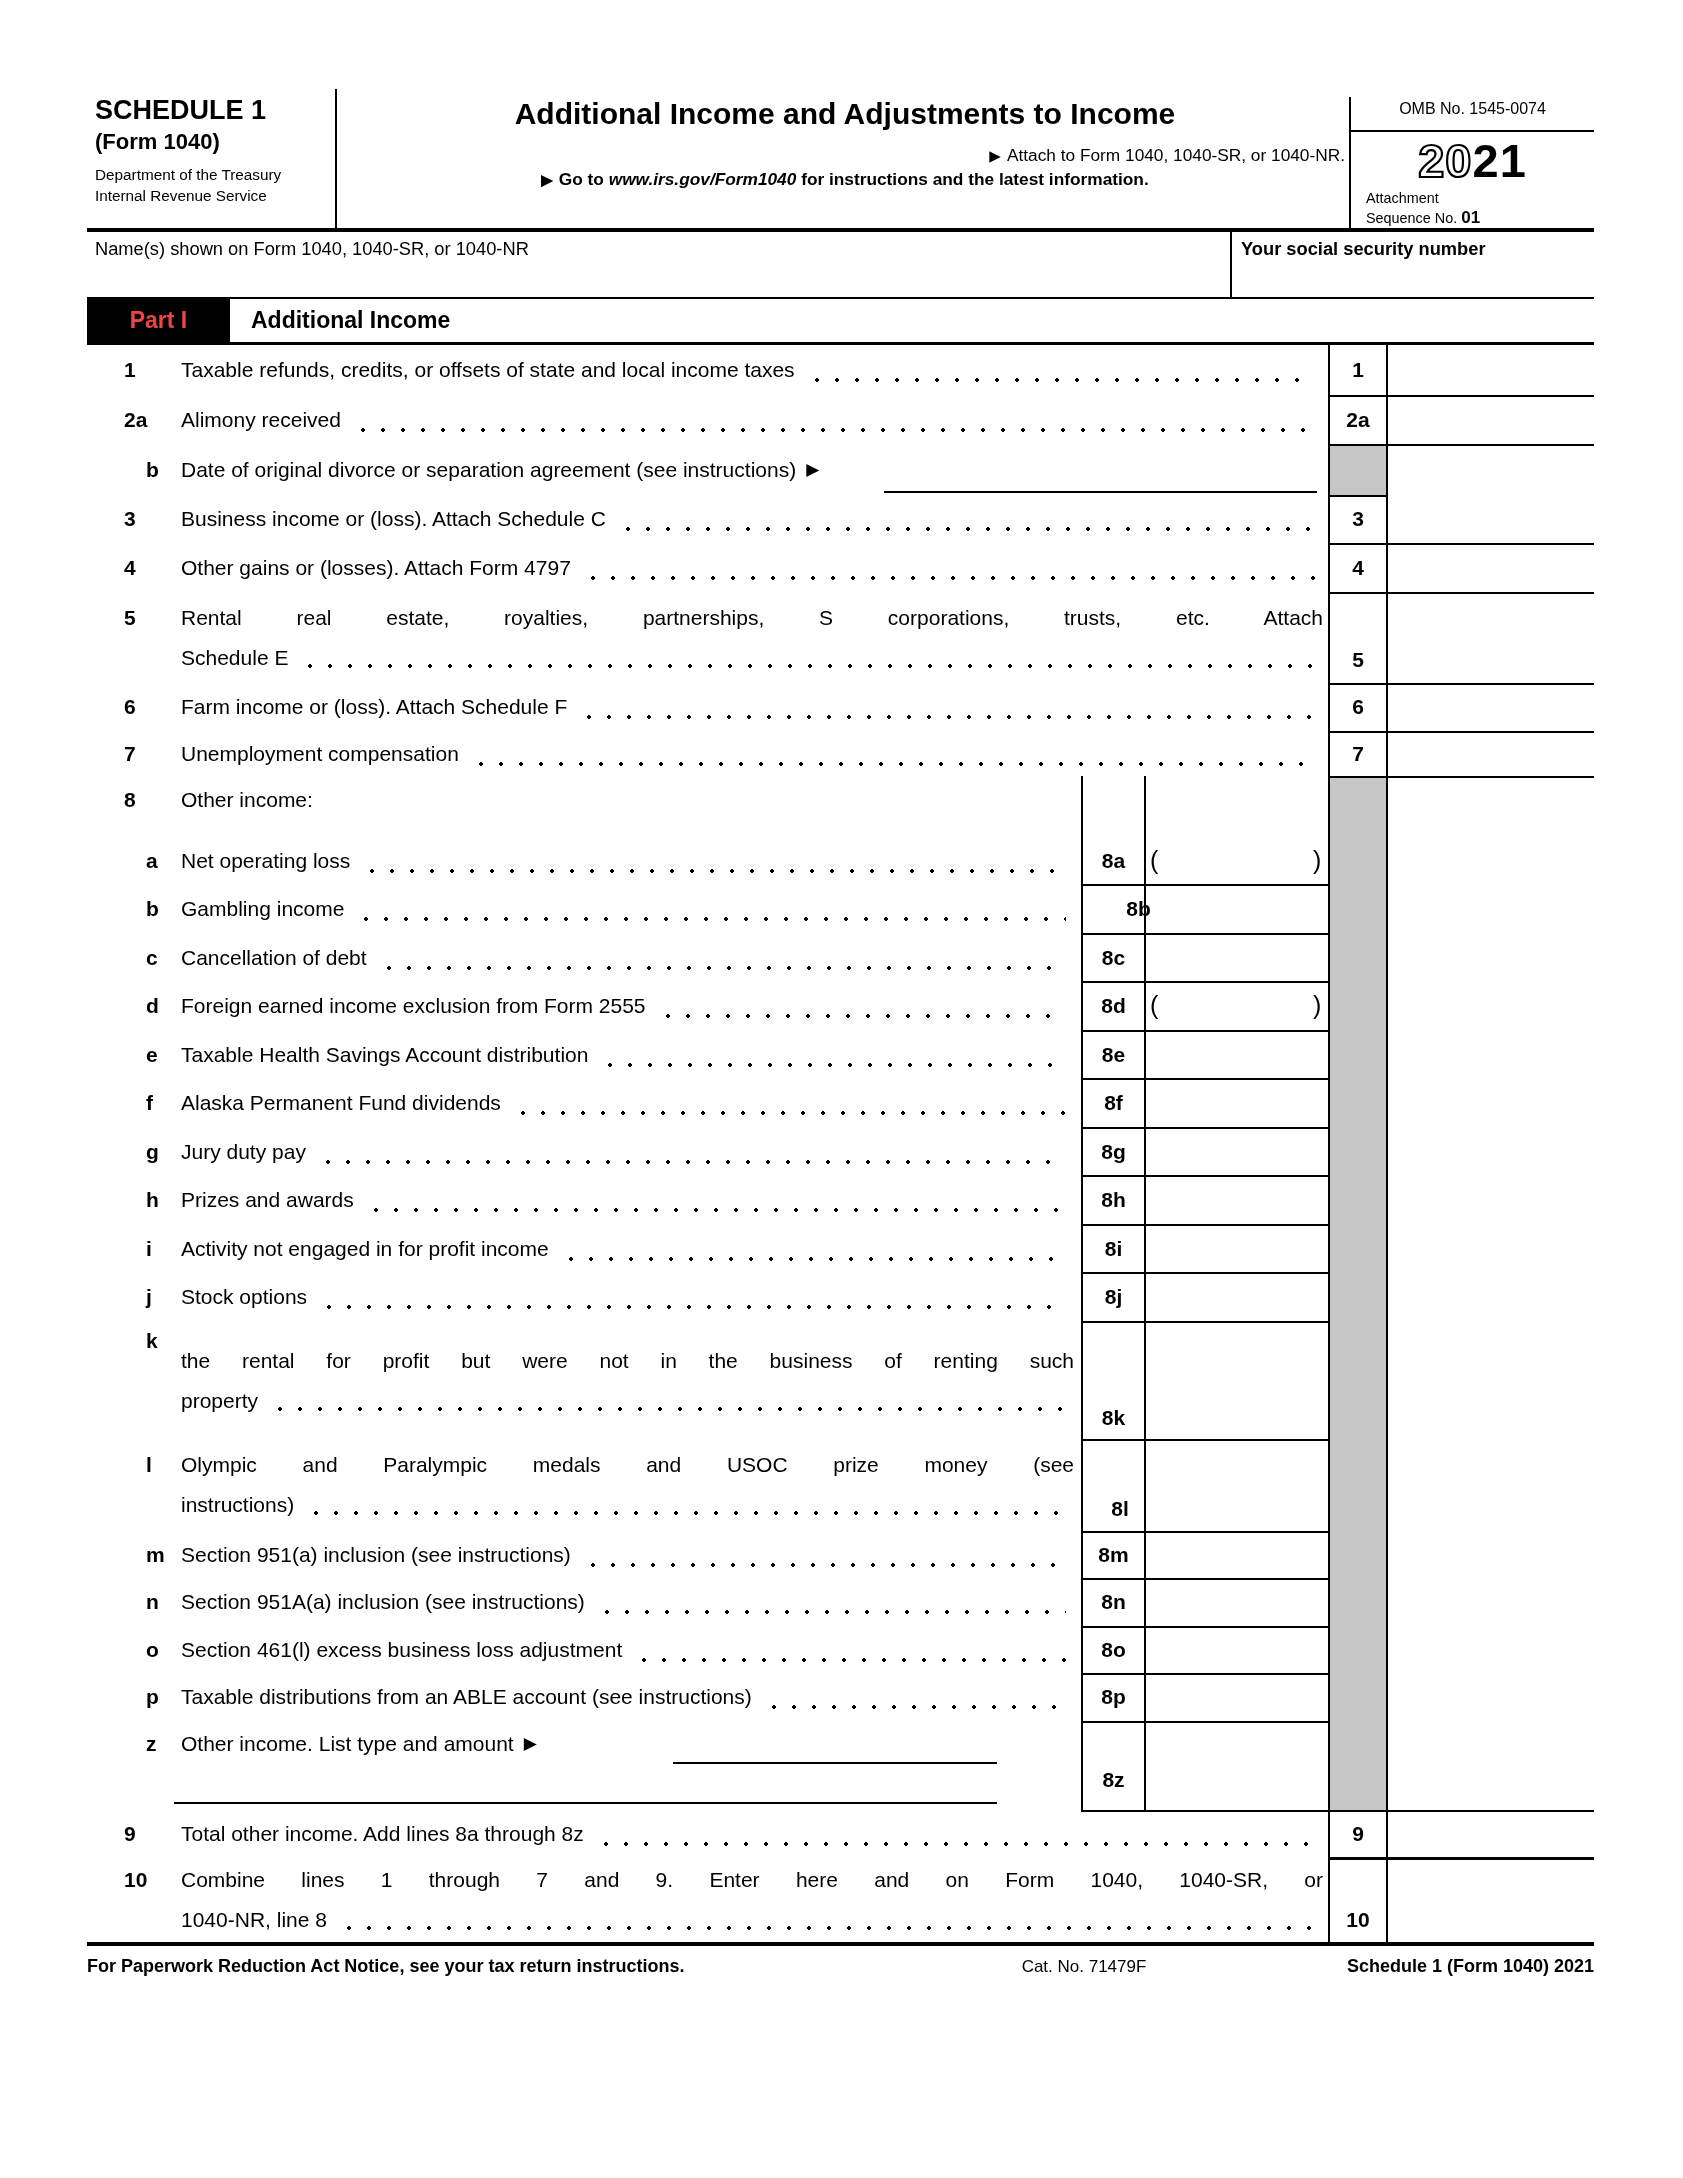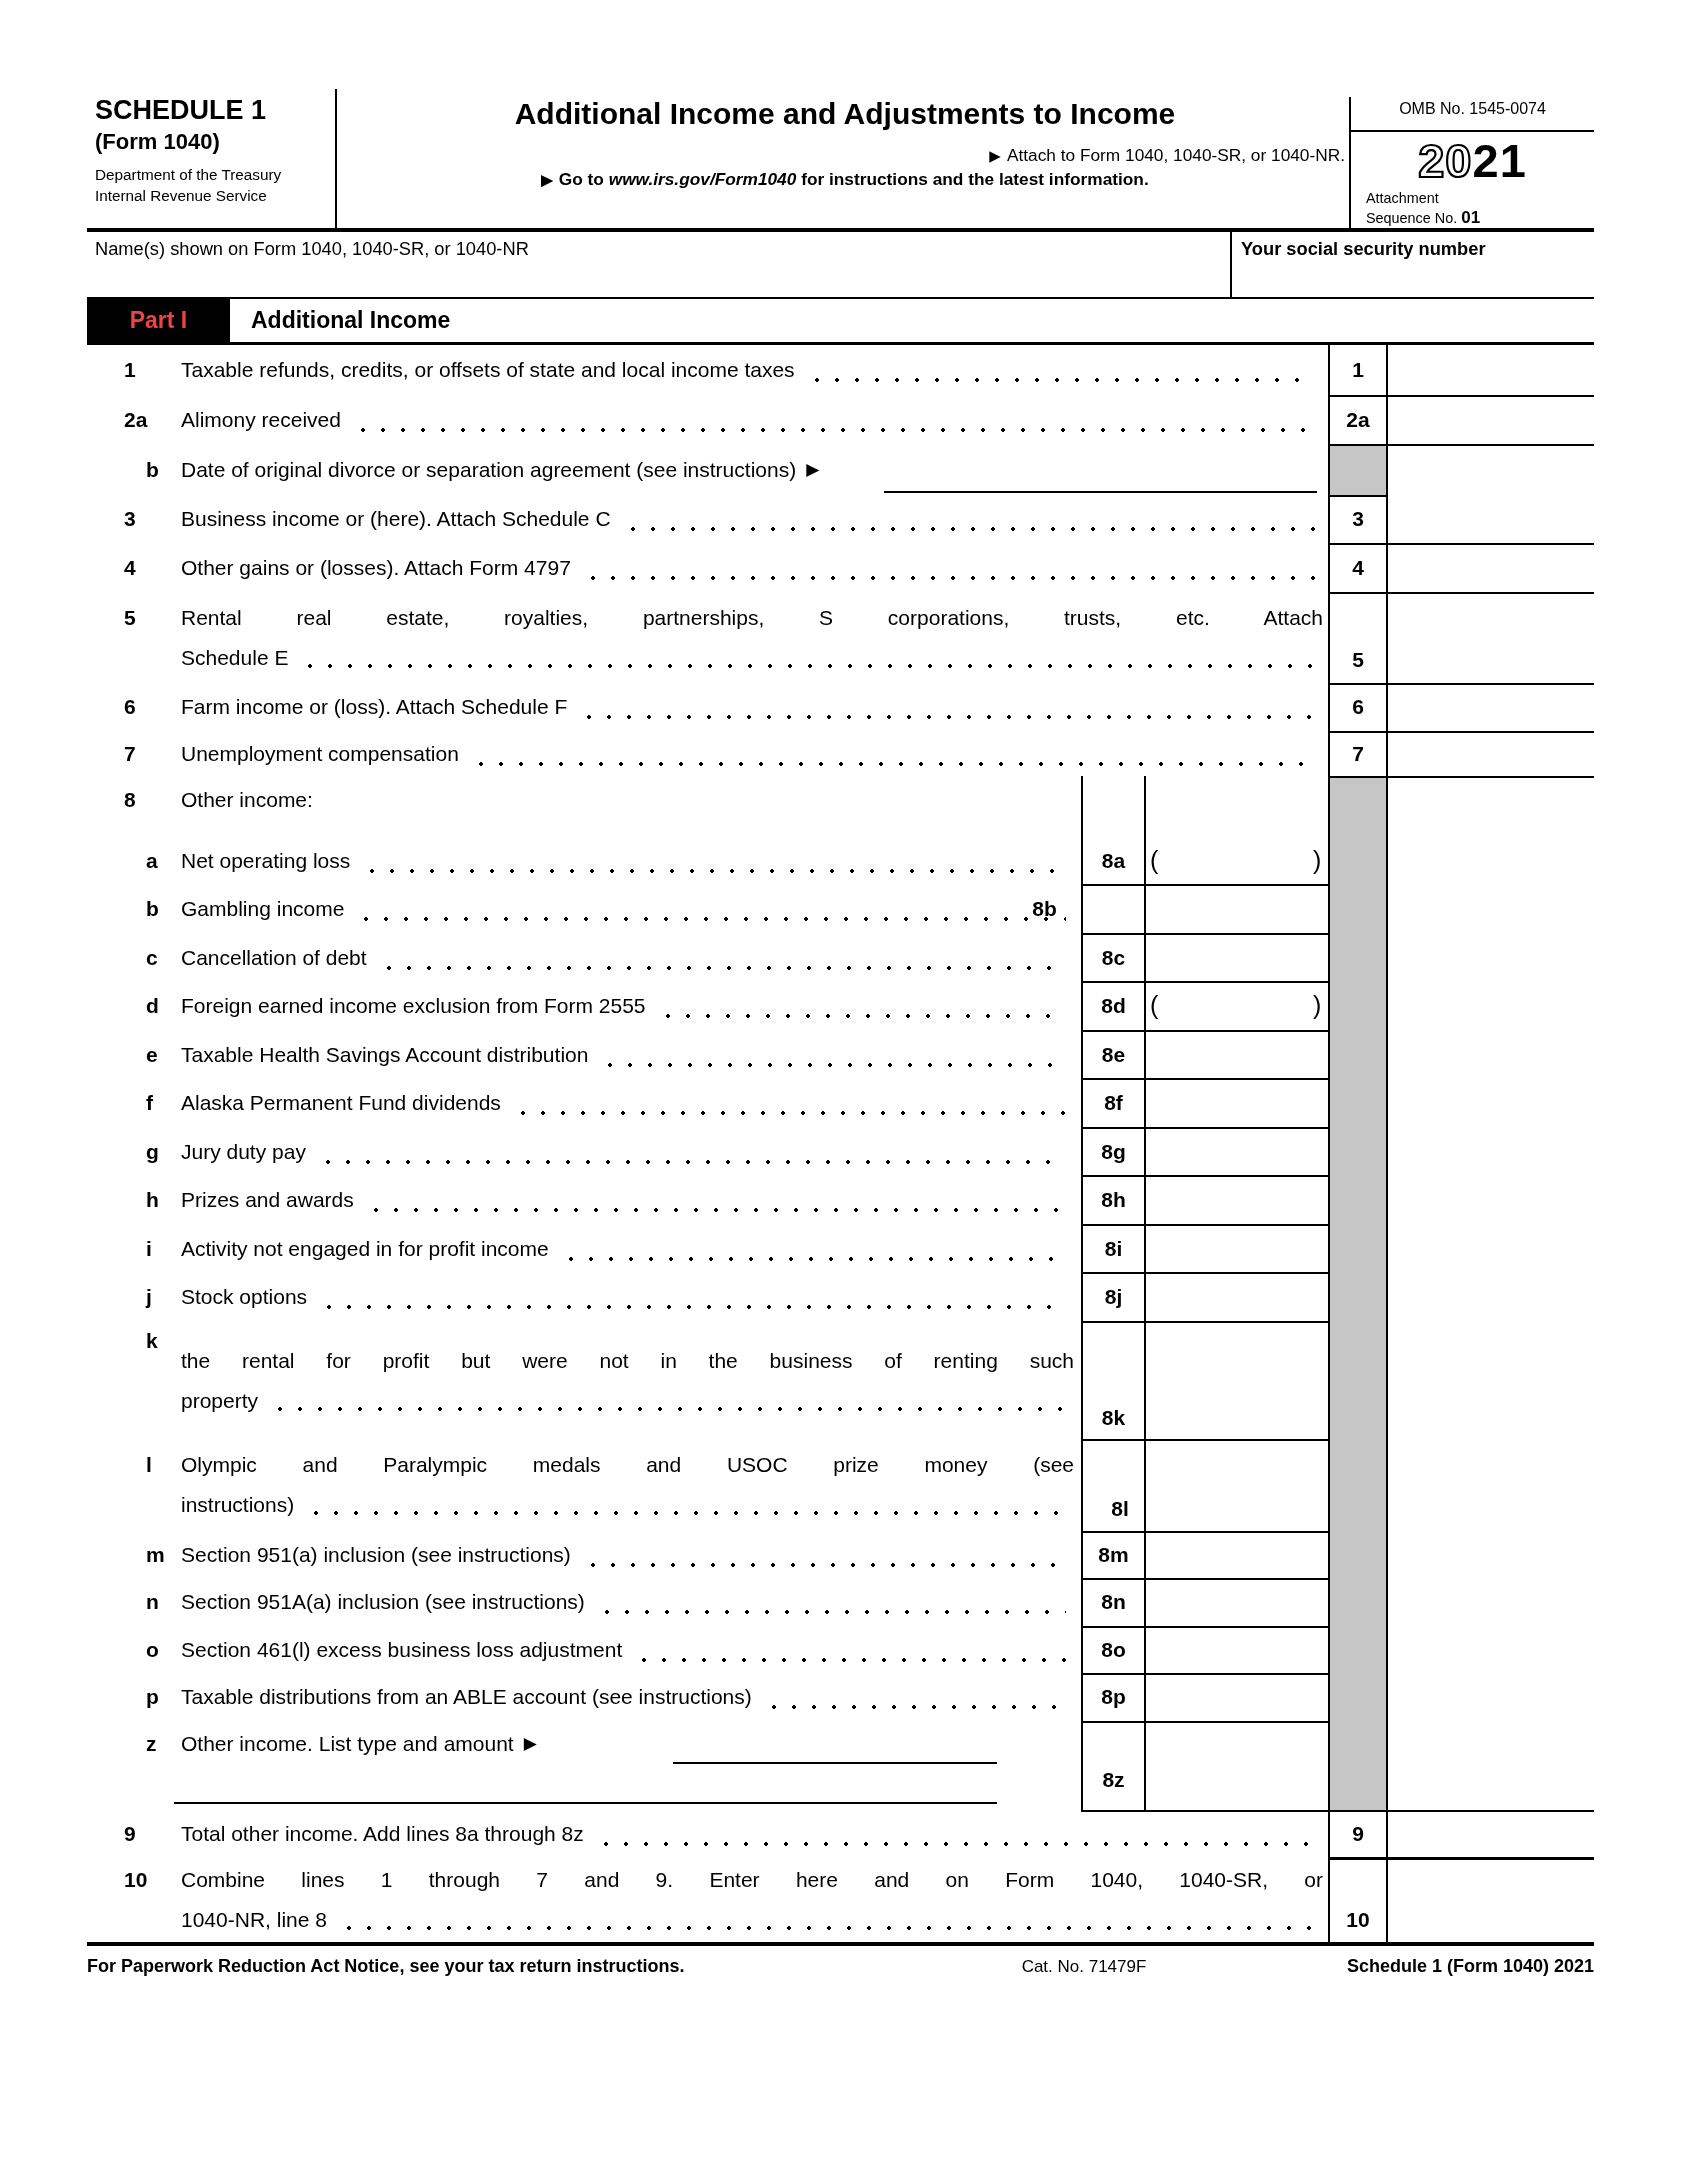--- a/index.html
+++ b/index.html
@@ -91,21 +91,21 @@
   <div class="row" style="left:87px;top:444px;width:1236px;height:51px;">
     <span class="lnum sub">b</span>
     <span class="ltext">Date of original divorce or separation agreement (see instructions)</span>
     <span class="arr">▶</span>
   </div>
   <div class="uline" style="left:884px;top:491px;width:433px;"></div>
   <div class="entry" style="left:884px;top:453px;width:433px;height:38px;"></div>
 
   <div class="row" style="left:87px;top:495px;width:1236px;height:48px;">
     <span class="lnum">3</span>
-    <span class="ltext">Business income or (here). Attach Schedule C</span>
+    <span class="ltext">Business income or (loss). Attach Schedule C</span>
     <span class="dots"></span>
   </div>
   <div class="row" style="left:87px;top:543px;width:1236px;height:50px;">
     <span class="lnum">4</span>
     <span class="ltext">Other gains or (losses). Attach Form 4797</span>
     <span class="dots"></span>
   </div>
   <div class="row tall" style="left:87px;top:592px;width:1236px;height:91px;">
     <span class="lnum">5</span>
     <div class="lines">
@@ -291,21 +291,21 @@
   <div class="boxnum" style="left:1328px;top:395px;width:60px;height:49px;">2a</div>
   <div class="boxnum" style="left:1328px;top:495px;width:60px;height:48px;">3</div>
   <div class="boxnum" style="left:1328px;top:543px;width:60px;height:50px;">4</div>
   <div class="boxnum" style="left:1328px;top:636px;width:60px;height:48px;">5</div>
   <div class="boxnum" style="left:1328px;top:683px;width:60px;height:48px;">6</div>
   <div class="boxnum" style="left:1328px;top:731px;width:60px;height:46px;">7</div>
   <div class="boxnum" style="left:1328px;top:1810px;width:60px;height:48px;">9</div>
   <div class="boxnum" style="left:1328px;top:1897px;width:60px;height:46px;">10</div>
 
   <div class="boxnum" style="left:1081px;top:836px;width:65px;height:49px;">8a</div>
-  <div class="boxnum" style="left:1022px;top:884px;width:45px;height:49px;">8b</div>
+  <div class="boxnum" style="left:1116px;top:884px;width:45px;height:49px;">8b</div>
   <div class="boxnum" style="left:1081px;top:933px;width:65px;height:49px;">8c</div>
   <div class="boxnum" style="left:1081px;top:981px;width:65px;height:49px;">8d</div>
   <div class="boxnum" style="left:1081px;top:1030px;width:65px;height:49px;">8e</div>
   <div class="boxnum" style="left:1081px;top:1078px;width:65px;height:49px;">8f</div>
   <div class="boxnum" style="left:1081px;top:1127px;width:65px;height:49px;">8g</div>
   <div class="boxnum" style="left:1081px;top:1175px;width:65px;height:49px;">8h</div>
   <div class="boxnum" style="left:1081px;top:1224px;width:65px;height:49px;">8i</div>
   <div class="boxnum" style="left:1081px;top:1272px;width:65px;height:49px;">8j</div>
   <div class="boxnum" style="left:1081px;top:1396px;width:65px;height:44px;">8k</div>
   <div class="boxnum" style="left:1081px;top:1487px;width:78px;height:44px;">8l</div>

